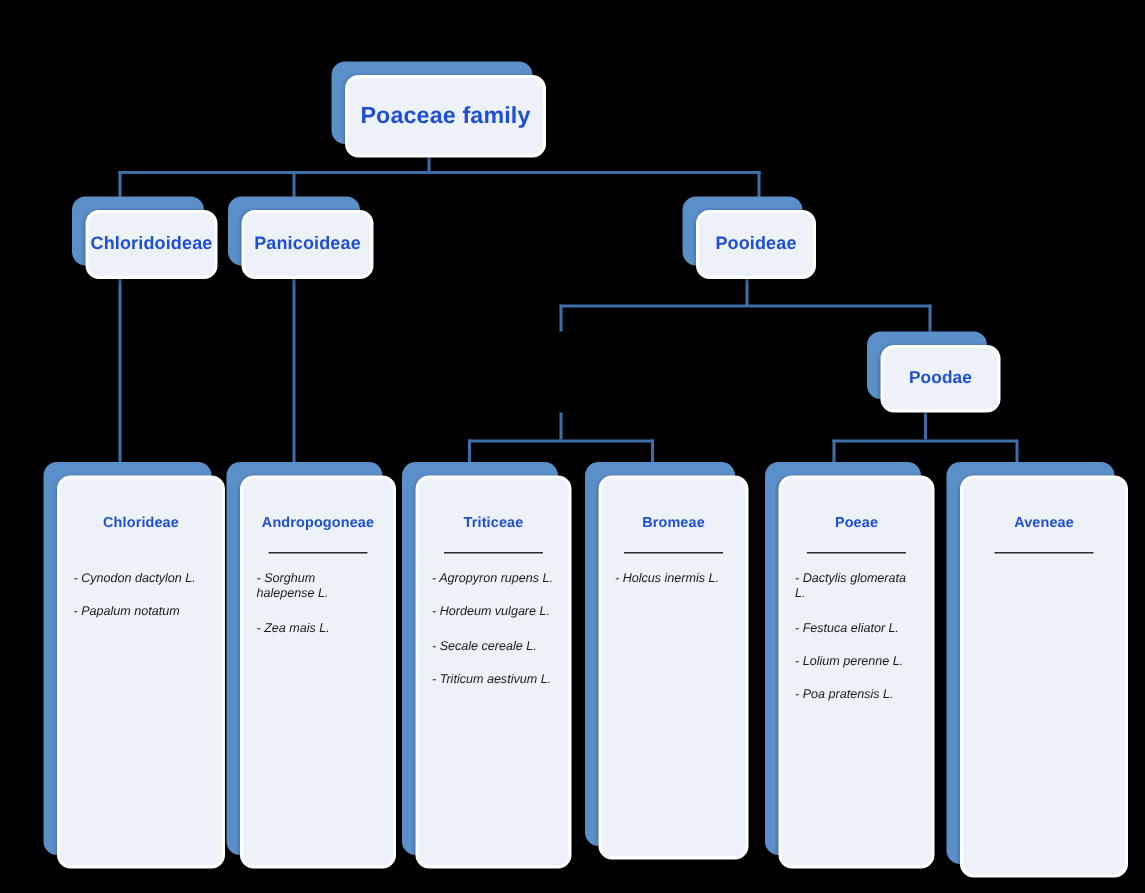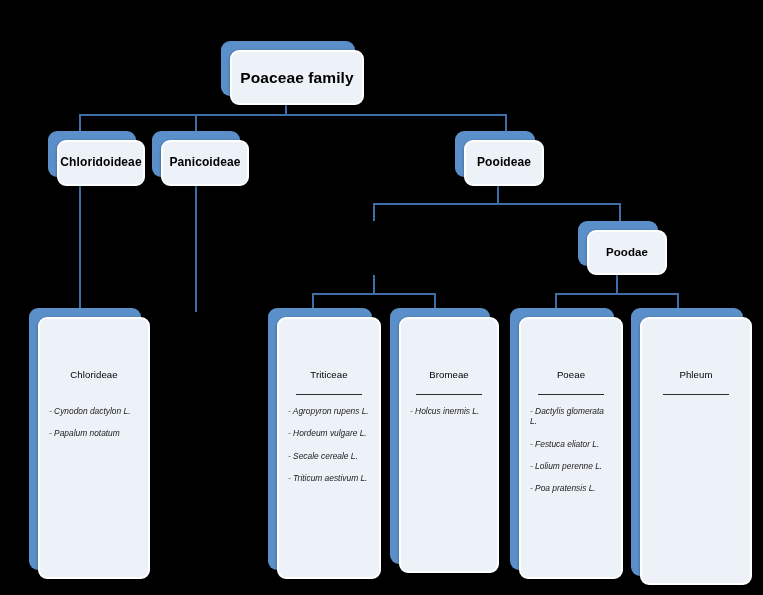--- a/index.html
+++ b/index.html
@@ -48,41 +48,41 @@
     border-radius: 9px;
     box-sizing: border-box;
     box-shadow: 0 1px 3px rgba(0,0,0,0.35);
     display: flex;
     flex-direction: column;
     align-items: center;
     justify-content: center;
   }
   .node .title {
     font-weight: bold;
-    color: #000000;
+    color: #1d4ed8;
     text-align: center;
     letter-spacing: .1px;
     line-height: 1.15;
   }
 
   
   .node.rank-root .title { font-size: 15.5px; }
   .node.rank-sub  .title { font-size: 12px; }
   .node.rank-mid  .title { font-size: 11.5px; }
 
   
   .node.leaf .face {
     justify-content: flex-start;
     align-items: stretch;
     padding: 0;
   }
   .node.leaf .title {
     font-size: 9.6px;
-    font-weight: normal;
-    margin-top: 50px;
+    font-weight: bold;
+    margin-top: 24px;
   }
   .node.leaf .divider {
     width: 66px;
     height: 1px;
     background: #2B2B2B;
     margin: 14px auto 0 auto;
   }
   .node.leaf .divider.hidden { background: transparent; }
   .node.leaf .species {
     list-style: none;
@@ -171,20 +171,32 @@
     <div class="face">
       <div class="title">Chlorideae</div>
       <div class="divider hidden"></div>
       <ul class="species">
         <li>- Cynodon dactylon L.</li>
         <li>- Papalum notatum</li>
       </ul>
     </div>
   </div>
 
+  <div class="node leaf" style="left:151px; top:308px; width:104px; height:262px;">
+    <div class="shadow"></div>
+    <div class="face">
+      <div class="title">Andropogoneae</div>
+      <div class="divider"></div>
+      <ul class="species">
+        <li>- Sorghum
+halepense L.</li>
+        <li>- Zea mais L.</li>
+      </ul>
+    </div>
+  </div>
 
   <div class="node leaf" style="left:268px; top:308px; width:104px; height:262px;">
     <div class="shadow"></div>
     <div class="face">
       <div class="title">Triticeae</div>
       <div class="divider"></div>
       <ul class="species">
         <li>- Agropyron rupens L.</li>
         <li>- Hordeum vulgare L.</li>
         <li>- Secale cereale L.</li>
@@ -214,18 +226,18 @@
         <li>- Festuca eliator L.</li>
         <li>- Lolium perenne L.</li>
         <li>- Poa pratensis L.</li>
       </ul>
     </div>
   </div>
 
   <div class="node leaf" style="left:631px; top:308px; width:112px; height:268px;">
     <div class="shadow"></div>
     <div class="face">
-      <div class="title">Phleum</div>
+      <div class="title">Aveneae</div>
       <div class="divider"></div>
     </div>
   </div>
 
 </div>
 
 </body></html>

